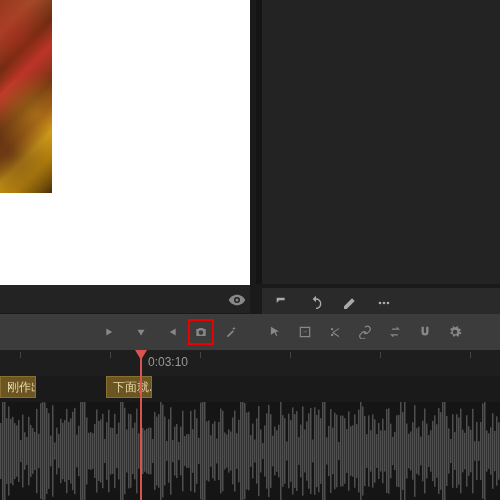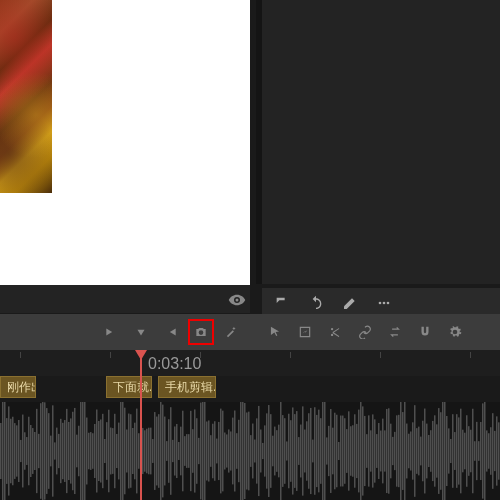--- a/index.html
+++ b/index.html
@@ -22,21 +22,21 @@
 .btnrow2 .txta { color: #aaa; font-size: 18px; font-family: serif; }
 
 .toolbar { position: absolute; left: 0; top: 314px; width: 500px; height: 36px; background: #3c3c3c; display: flex; align-items: center; }
 .toolbar-pad { width: 96px; }
 .toolbar .tbtn { width: 26px; height: 26px; display: flex; align-items: center; justify-content: center; margin: 0 2px; }
 .toolbar svg { width: 14px; height: 14px; fill: #888; }
 .redbox { border: 2px solid #e00; width: 28px; height: 26px; }
 .gap { width: 14px; }
 
 .tc-strip { position: absolute; left: 0; top: 350px; width: 500px; height: 26px; background: #1e1e1e; }
-.tc { position: absolute; left: 148px; top: 5px; color: #999; font-size: 16px; }
+.tc { position: absolute; left: 148px; top: 5px; color: #999; font-size: 12px; }
 .tc-marks { position: absolute; left: 0; top: 0; width: 500px; height: 26px; }
 .tick { position: absolute; top: 2px; width: 1px; height: 6px; background: #444; }
 
 .playhead { position: absolute; left: 140px; top: 350px; width: 2px; height: 150px; background: #d9534f; z-index: 10; }
 .playhead::before { content: ""; position: absolute; left: -5px; top: 0; width: 12px; height: 10px; background: #d9534f; clip-path: polygon(0 0, 100% 0, 50% 100%); }
 
 .clips { position: absolute; left: 0; top: 376px; width: 500px; height: 24px; display: flex; gap: 6px; }
 .clip { height: 22px; background: #6b5522; border: 1px solid #8a7030; color: #e8d9a8; font-size: 12px; line-height: 20px; padding: 0 6px; white-space: nowrap; overflow: hidden; }
 
 .wave { position: absolute; left: 0; top: 402px; width: 500px; height: 98px; background: #151515; overflow: hidden; }
@@ -161,21 +161,20 @@
     </div>
   <div class="tc">0:03:10</div>
 </div>
 
 <div class="playhead"></div>
 
 <div class="clips" id="clips">
     <div class="clip" style="width: 36px;">刚作出.</div>
     <div style="width: 58px;"></div>
     <div class="clip" style="width: 46px;">下面就.</div>
-    <div class="clip" style="width: 58px;">手机剪辑.</div>
   </div>
 
 <div class="wave">
   <svg viewBox="0 0 500 98" preserveAspectRatio="none">
       <g class="wtrack" id="wavepath">
         <rect x="0" y="21" width="1.5" height="56"></rect>
         <rect x="2" y="-12.406418695118191" width="1.5" height="122.81283739023638"></rect>
         <rect x="4" y="-9.720924303215725" width="1.5" height="117.44184860643145"></rect>
         <rect x="6" y="16.120550287027072" width="1.5" height="65.75889942594586"></rect>
         <rect x="8" y="4.41820019149236" width="1.5" height="89.16359961701528"></rect>

